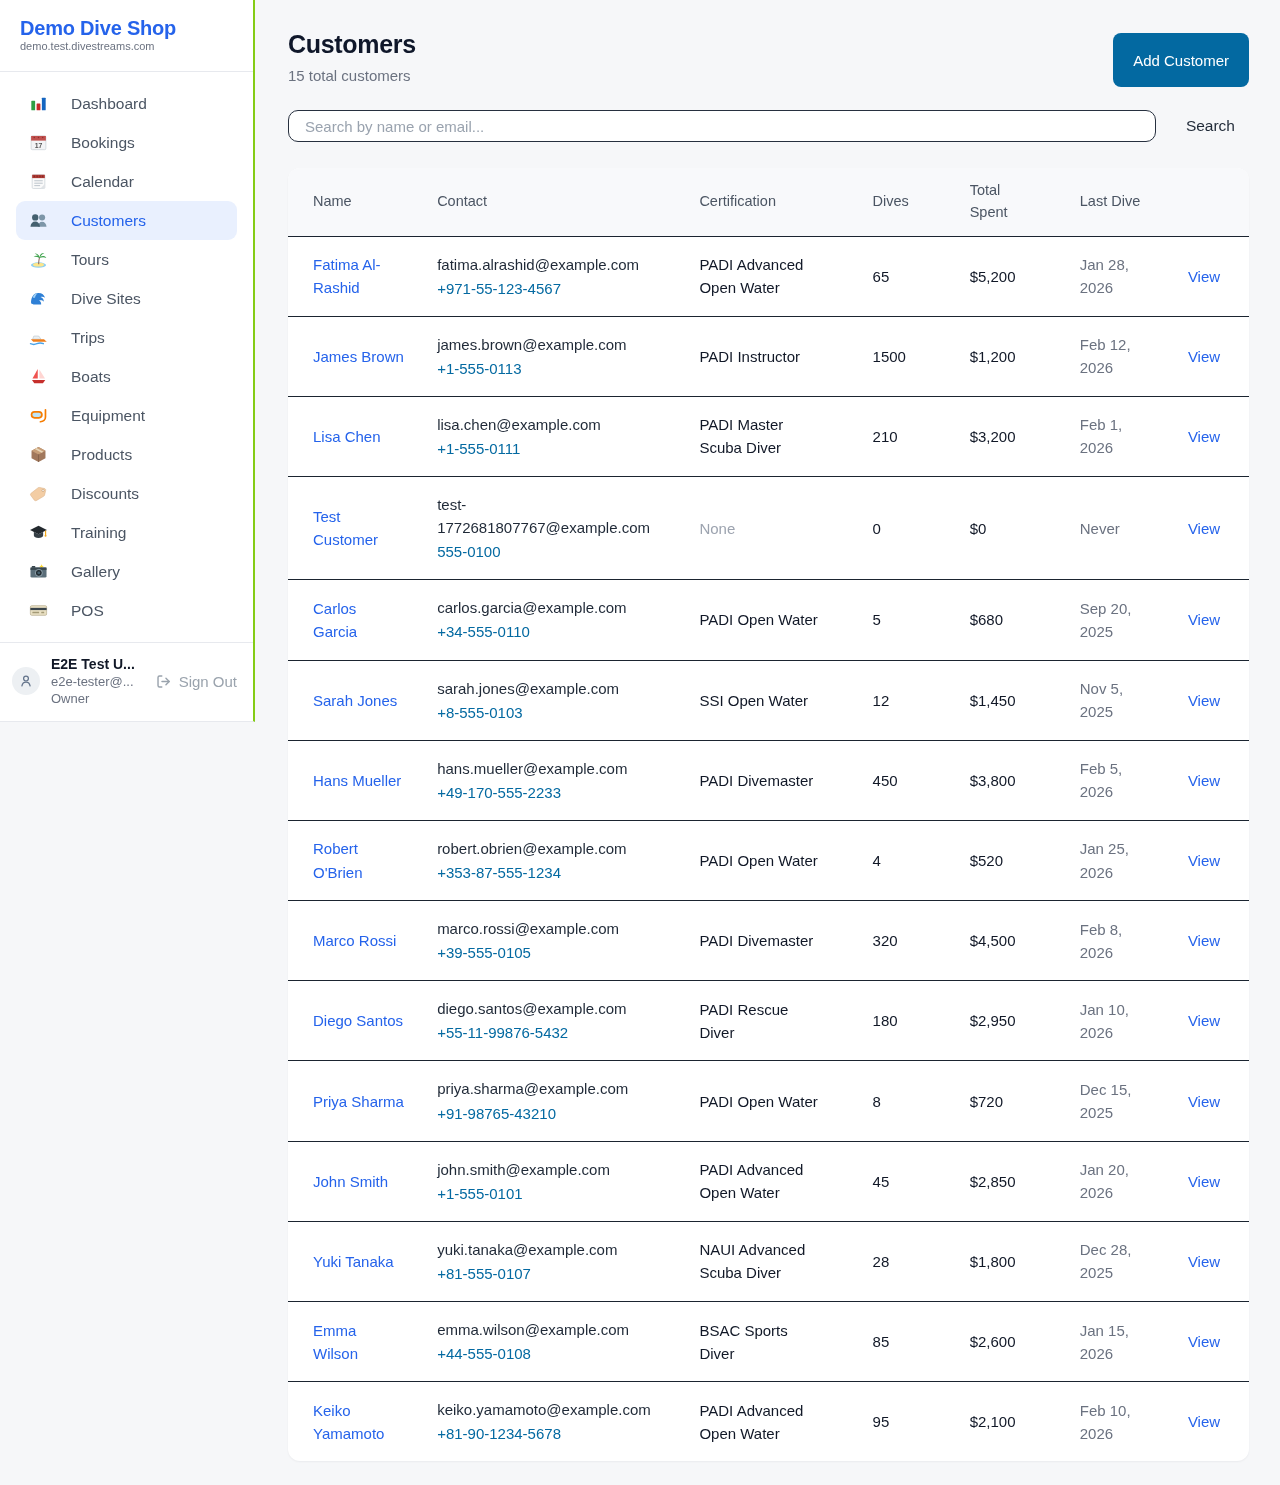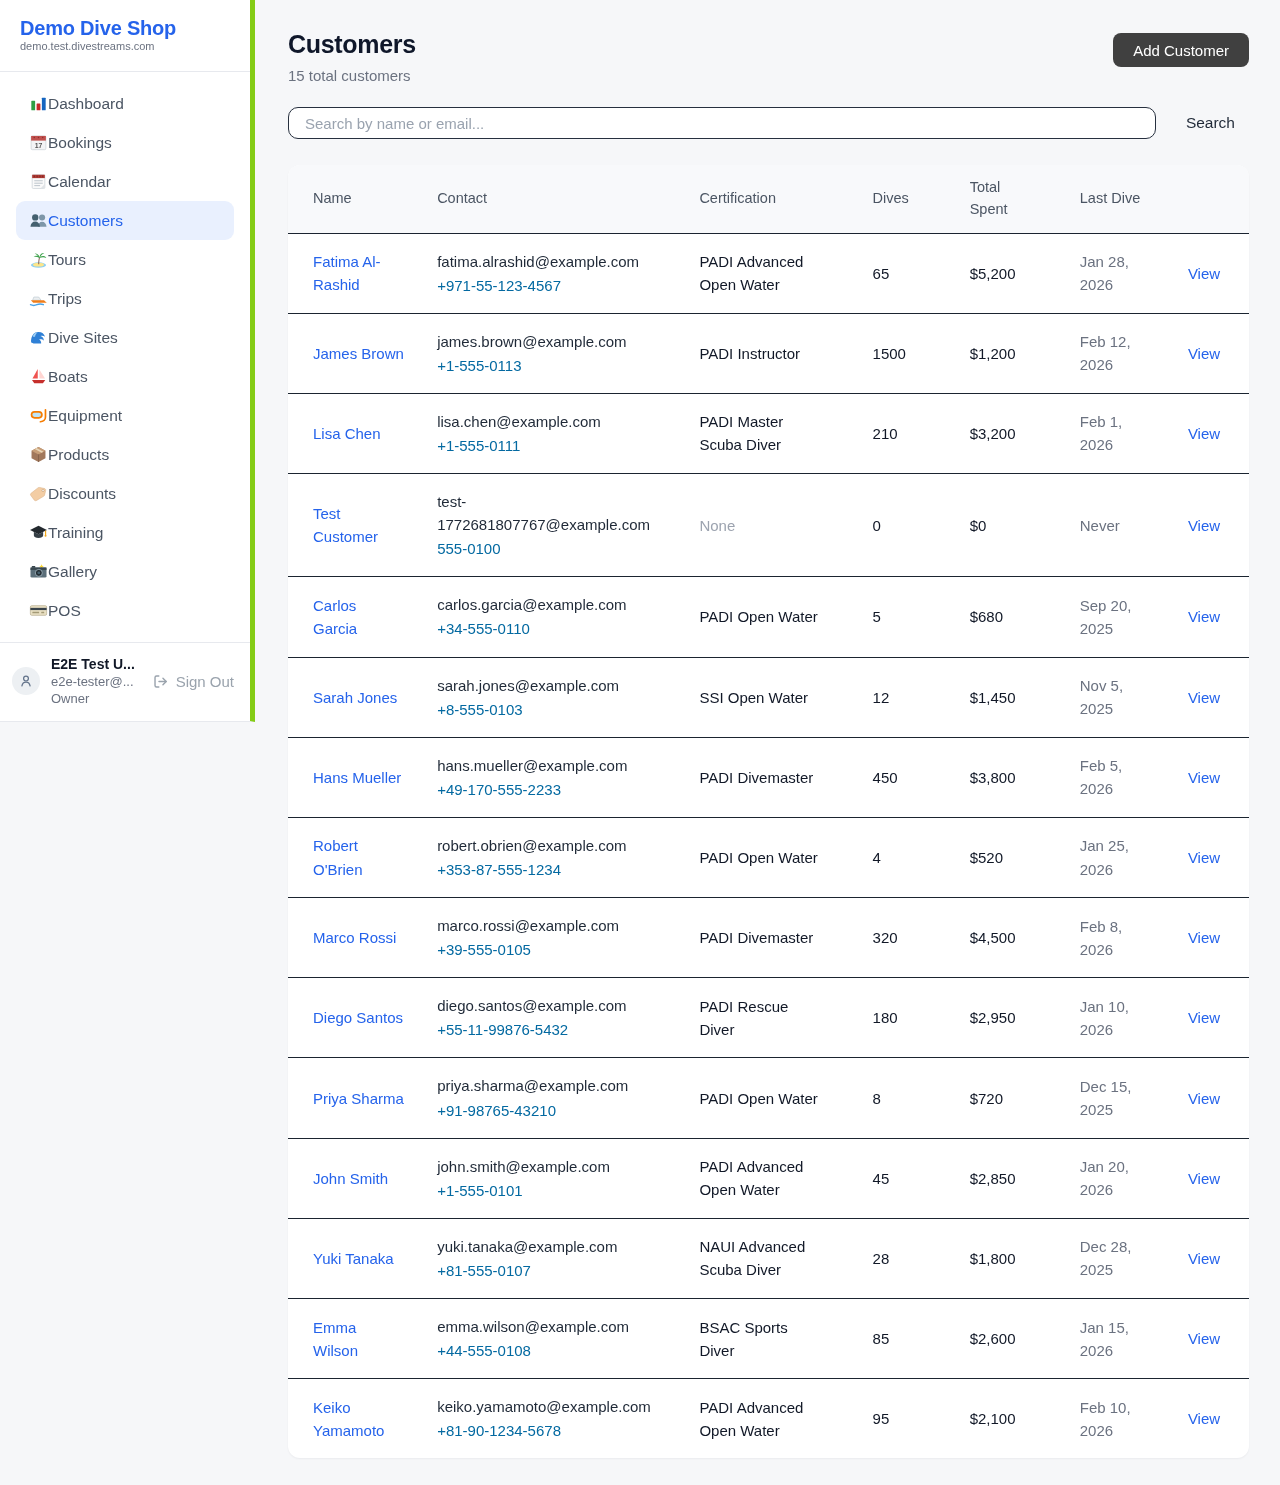--- a/index.html
+++ b/index.html
@@ -10,29 +10,29 @@
     color: #111827;
     overflow: hidden;
     position: relative;
   }
   a { text-decoration: none; cursor: pointer; }
 
   
   .sidebar {
     position: absolute; left: 0; top: 0; width: 255px;
     background: #ffffff;
-    border-right: 5px solid #84cc16;
+    border-right: 2px solid #84cc16;
     border-bottom: 1px solid #e7e9ee;
   }
   .shop-header { padding: 17px 20px 19px 20px; border-bottom: 1px solid #e7e9ee; }
   .shop-name { color: #2563eb; font-size: 20px; font-weight: 700; letter-spacing: -0.2px; }
   .shop-domain { color: #6b7280; font-size: 11px; }
   .nav { padding: 12px 16px; }
   .nav-item {
-    display: flex; align-items: center; gap: 0;
+    display: flex; align-items: center; gap: 23px;
     padding: 10px 13px; border-radius: 9px;
     font-size: 15.5px; color: #4b5563; cursor: pointer; text-align: center;
   }
   .nav-item.active { background: #e9f0fe; color: #2563eb; font-weight: 500; }
   .nav-icon { width: 19px; height: 19px; flex: 0 0 19px; display: inline-flex; }
   .nav-icon svg { width: 19px; height: 19px; }
   .nav-label { white-space: nowrap; }
 
   .user-section {
     border-top: 1px solid #e7e9ee;
@@ -54,22 +54,22 @@
     color: #9aa3ad; font-size: 15px; font-family: inherit; white-space: nowrap;
   }
   .signout svg { width: 17px; height: 17px; }
 
   
   .main { margin-left: 255px; padding: 30px 31px 38px 33px; }
   .page-header { display: flex; justify-content: space-between; align-items: flex-start; }
   .page-title { font-size: 25px; font-weight: 700; color: #0f172a; letter-spacing: -0.3px; }
   .page-subtitle { font-size: 15px; color: #6b7280; margin-top: 8px; }
   .add-btn {
-    background: #404040; color: #fff; border: none; cursor: pointer;
-    border-radius: 8px; height: 34px; padding: 0 20px;
+    background: #0369a1; color: #fff; border: none; cursor: pointer;
+    border-radius: 8px; height: 54px; padding: 0 20px;
     font-size: 15px; font-weight: 500; font-family: inherit; margin-top: 3px;
   }
 
   .search-row { display: flex; align-items: center; margin-top: 23px; }
   .search-input {
     flex: 1 1 auto; height: 32px;
     border: 1.5px solid #27303f; border-radius: 10px;
     padding: 0 16px; font-size: 15px; font-family: inherit;
     color: #111827; background: #fff; outline: none;
   }
@@ -182,35 +182,35 @@
             <ellipse cx="9" cy="13.9" rx="5.2" ry="1.8" fill="#fde68a"></ellipse>
             <path d="M8.6 13.5C8.8 10.5 9 8.5 9.6 6.6l1.1.3c-.8 2-1 4-1 6.6z" fill="#8d6e63"></path>
             <path d="M10 6.8C8 5 5.8 5 4.4 6.6c2-.4 3.7.1 5.4 1zM10 6.8c.3-2.8 2-4.3 4.5-4-1.7.9-3.2 2.2-4.3 4.2zM10 6.8c2.8-1.7 5.2-1.3 6.4.7-1.9-.9-4.1-.8-6.2-.2zM10 6.8C9.3 4.3 7.6 3 5.4 3.3c1.6.8 3 2 4 3.8z" fill="#3fa34d"></path>
           </svg>
         </span>
     <span class="nav-label">Tours</span>
   </div>
       <div class="nav-item">
     <span class="nav-icon">
           <svg viewBox="0 0 18 18">
+            <path d="M2 13.6c-.4-4.8 1.8-9.4 6.3-9.8 3.6-.3 6.2 1.6 6.9 4.6-1.2-1.1-2.8-1.4-4.3-.8 2.1.7 3.2 2.3 3.1 4.4-1.2-1.3-2.9-1.6-4.4-1 1.5.9 2.1 2.1 1.9 3.6H4.3c-1.4-.2-2.2-.6-2.3-1z" fill="#2f80d6"></path>
+            <path d="M3.6 8.2c.5-2.4 2.3-4 4.8-4.1-1.5 1-2.4 2.4-2.7 4.2z" fill="#9fd0f5"></path>
+          </svg>
+        </span>
+    <span class="nav-label">Dive Sites</span>
+  </div>
+      <div class="nav-item">
+    <span class="nav-icon">
+          <svg viewBox="0 0 18 18">
             <path d="M4.6 7.6h4.6l2.2 3H3.4z" fill="#eceff1" stroke="#b0bec5" stroke-width=".5"></path>
             <path d="M1.8 10.6h12.4l2.6 2.4H4z" fill="#ef7d1a"></path>
             <path d="M1.4 14.9c2 .9 4.1.9 6.1 0s4.1-.9 6.1 0" stroke="#4aa3e8" stroke-width="1.3" fill="none" stroke-linecap="round"></path>
           </svg>
         </span>
     <span class="nav-label">Trips</span>
-  </div>
-      <div class="nav-item">
-    <span class="nav-icon">
-          <svg viewBox="0 0 18 18">
-            <path d="M2 13.6c-.4-4.8 1.8-9.4 6.3-9.8 3.6-.3 6.2 1.6 6.9 4.6-1.2-1.1-2.8-1.4-4.3-.8 2.1.7 3.2 2.3 3.1 4.4-1.2-1.3-2.9-1.6-4.4-1 1.5.9 2.1 2.1 1.9 3.6H4.3c-1.4-.2-2.2-.6-2.3-1z" fill="#2f80d6"></path>
-            <path d="M3.6 8.2c.5-2.4 2.3-4 4.8-4.1-1.5 1-2.4 2.4-2.7 4.2z" fill="#9fd0f5"></path>
-          </svg>
-        </span>
-    <span class="nav-label">Dive Sites</span>
   </div>
       <div class="nav-item">
     <span class="nav-icon">
           <svg viewBox="0 0 18 18">
             <path d="M8.3 1.8v9.2H3.3z" fill="#ef5350"></path>
             <path d="M9.8 2.4V11h5.4z" fill="#ffd5d2"></path>
             <path d="M2.8 12.2h12.6l-2.2 3.1H5z" fill="#c62f2c"></path>
           </svg>
         </span>
     <span class="nav-label">Boats</span>

